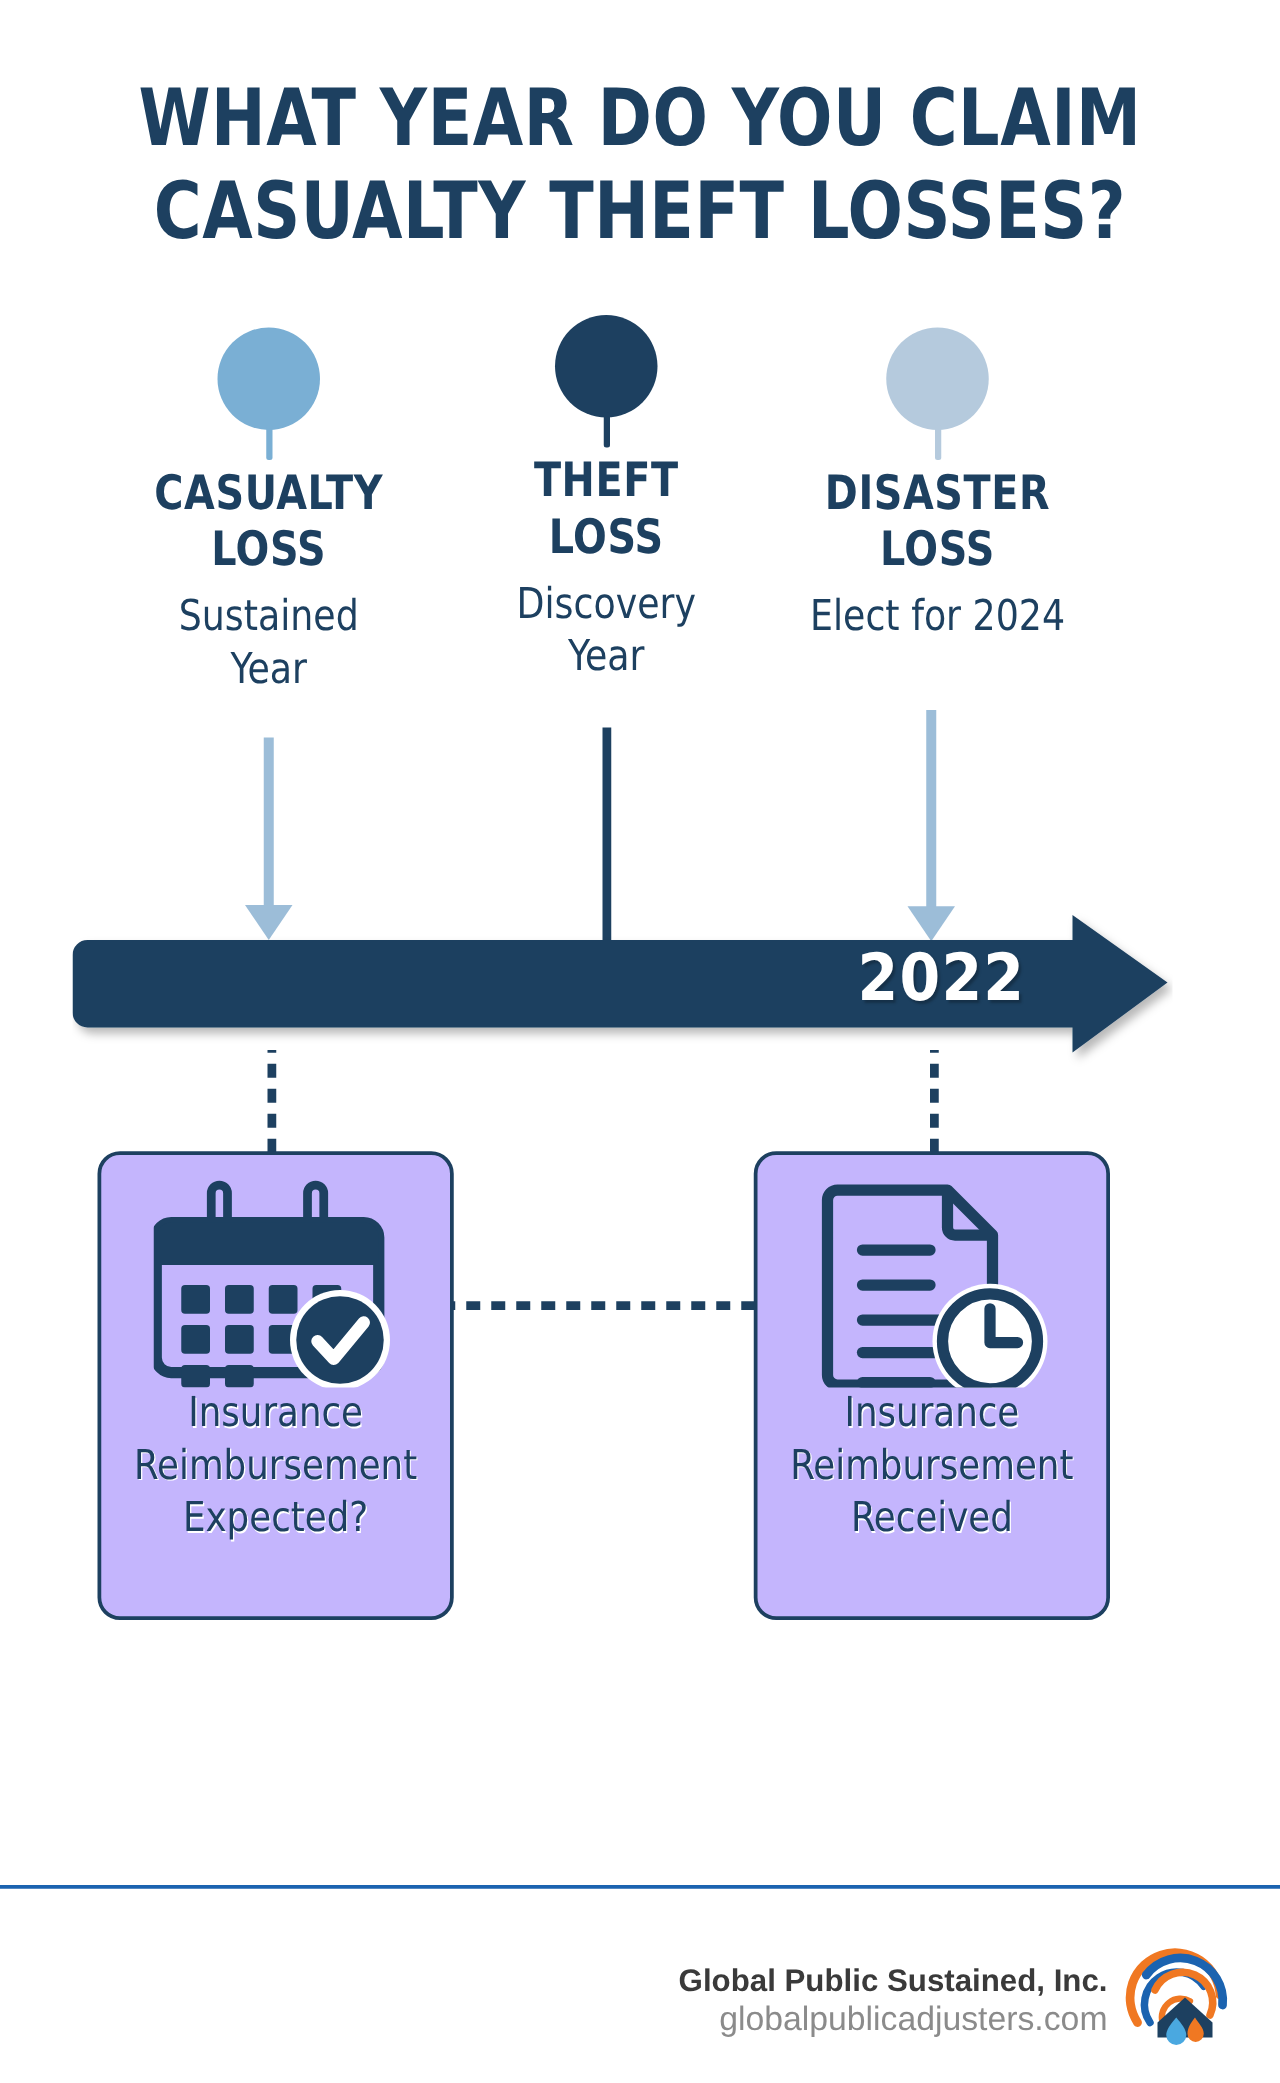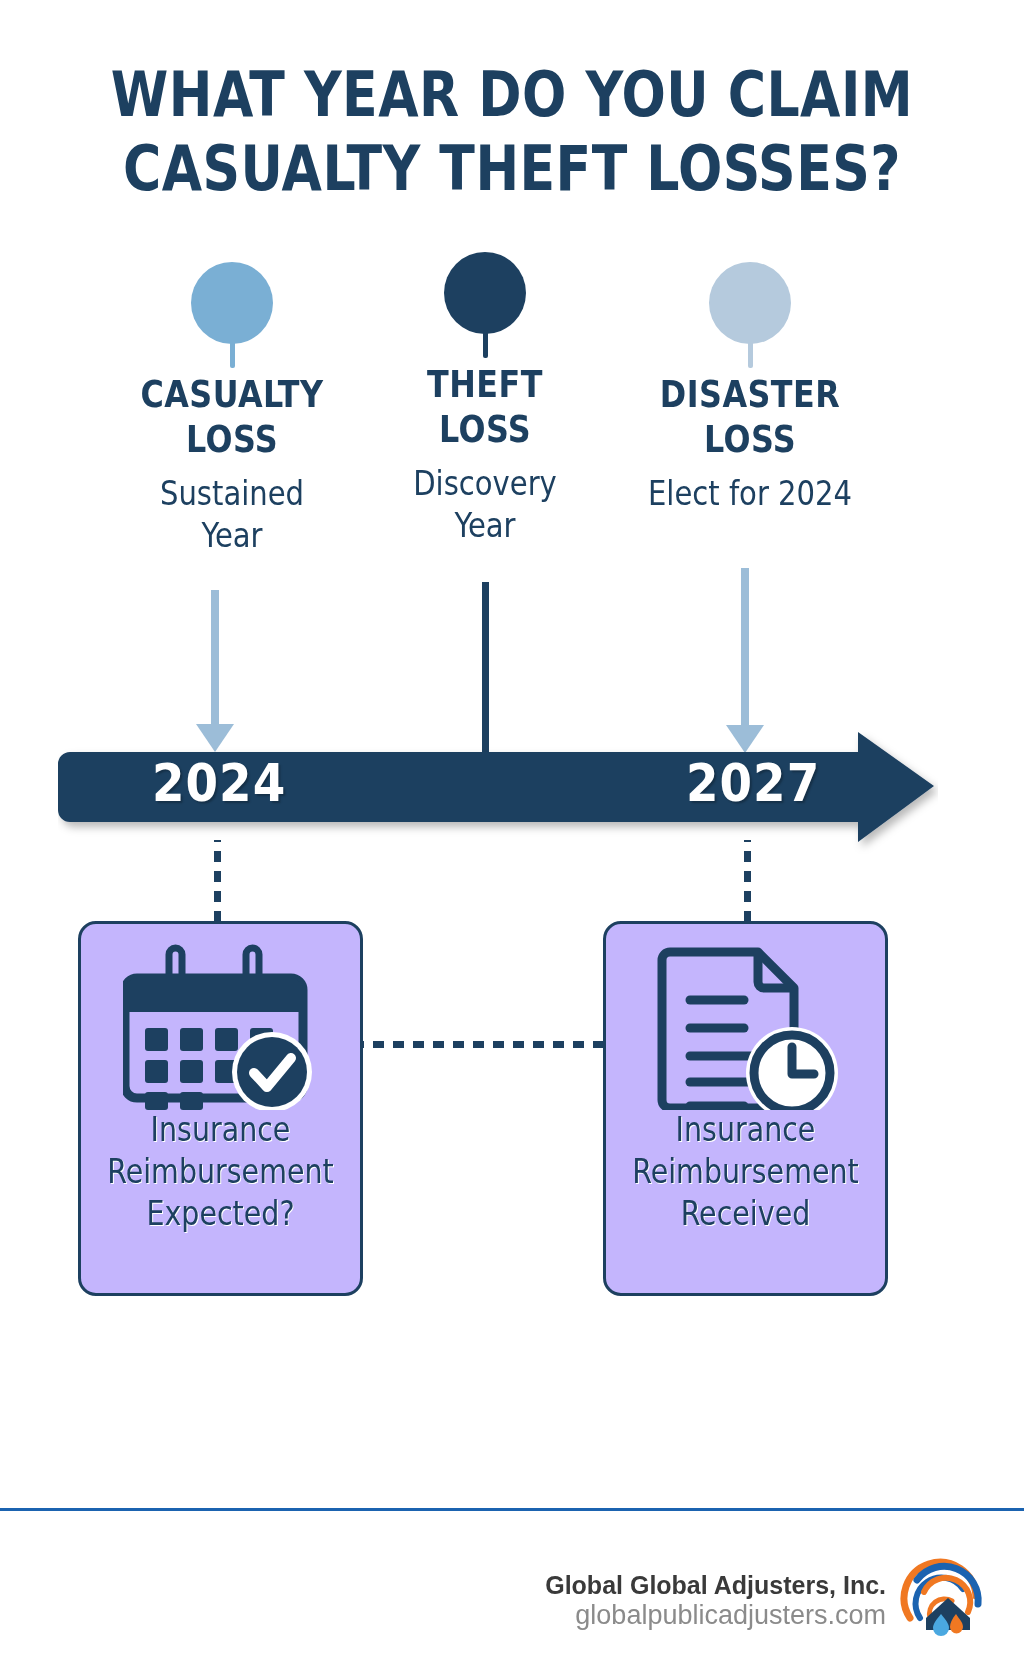--- a/index.html
+++ b/index.html
@@ -36,21 +36,21 @@
     text-shadow: 1px 1px 0 #ffffff;
   }
   .title .line { display: block; white-space: nowrap; }
 
   
   .col {
     position: absolute;
     width: 300px;
     text-align: center;
   }
-  .col-casualty { left: 82px;  top: 262px; }
+  .col-casualty { left: 65px;  top: 262px; }
   .col-theft    { left: 335px; top: 252px; }
   .col-disaster { left: 600px; top: 262px; }
 
   .marker { position: relative; height: 110px; }
   .marker .dot {
     position: absolute;
     left: 50%;
     top: 0;
     width: 82px; height: 82px;
     margin-left: -41px;
@@ -305,22 +305,21 @@
   <div class="timeline">
     <svg width="880" height="130" viewBox="0 0 880 130" xmlns="http://www.w3.org/2000/svg">
       <defs>
         <filter id="tlshadow" x="-10%" y="-10%" width="130%" height="140%">
           <feDropShadow dx="4" dy="5" stdDeviation="4" flood-color="#000000" flood-opacity="0.28"></feDropShadow>
         </filter>
       </defs>
       <path d="M12,22 H800 V2 L876,56 L800,112 V92 H12 A12,12 0 0 1 0,80 V34 A12,12 0 0 1 12,22 Z" fill="#1d4060" filter="url(#tlshadow)"></path>
     </svg>
   </div>
-  <div class="tl-year tl-2024">2024</div>
-  <div class="tl-year tl-2025">2027</div>
+  <div class="tl-year tl-2025">2022</div>
 
   <div class="dot-v dot-v-left"></div>
   <div class="dot-v dot-v-right"></div>
   <div class="dot-h dot-h-mid"></div>
 
   <div class="card card-left">
     <div class="card-icon">
       <svg width="196" height="168" viewBox="0 0 196 168" xmlns="http://www.w3.org/2000/svg">
 
         <rect x="46" y="6" width="13" height="34" rx="6.5" fill="none" stroke="#1d4060" stroke-width="7"></rect>
@@ -378,21 +377,21 @@
       <span class="w">Insurance</span>
       <span class="w">Reimbursement</span>
       <span class="w">Received</span>
     </div>
   </div>
 
   <div class="divider"></div>
   <div class="footer">
     <div class="footer-inner">
       <div class="footer-txt">
-        <div class="brand">Global Global Adjusters, Inc.</div>
+        <div class="brand">Global Public Sustained, Inc.</div>
         <div class="site">globalpublicadjusters.com</div>
       </div>
       <div class="logo">
         <svg width="86" height="86" viewBox="0 0 86 86" xmlns="http://www.w3.org/2000/svg">
 
           <path d="M10,62 A36,36 0 1 1 76,40" fill="none" stroke="#f07822" stroke-width="7" stroke-linecap="round"></path>
 
           <path d="M17,24 A34,34 0 0 1 78,48" fill="none" stroke="#1b63b0" stroke-width="7" stroke-linecap="round"></path>
 
           <path d="M20,62 A25,25 0 0 1 63,33" fill="none" stroke="#1b63b0" stroke-width="6" stroke-linecap="round"></path>

